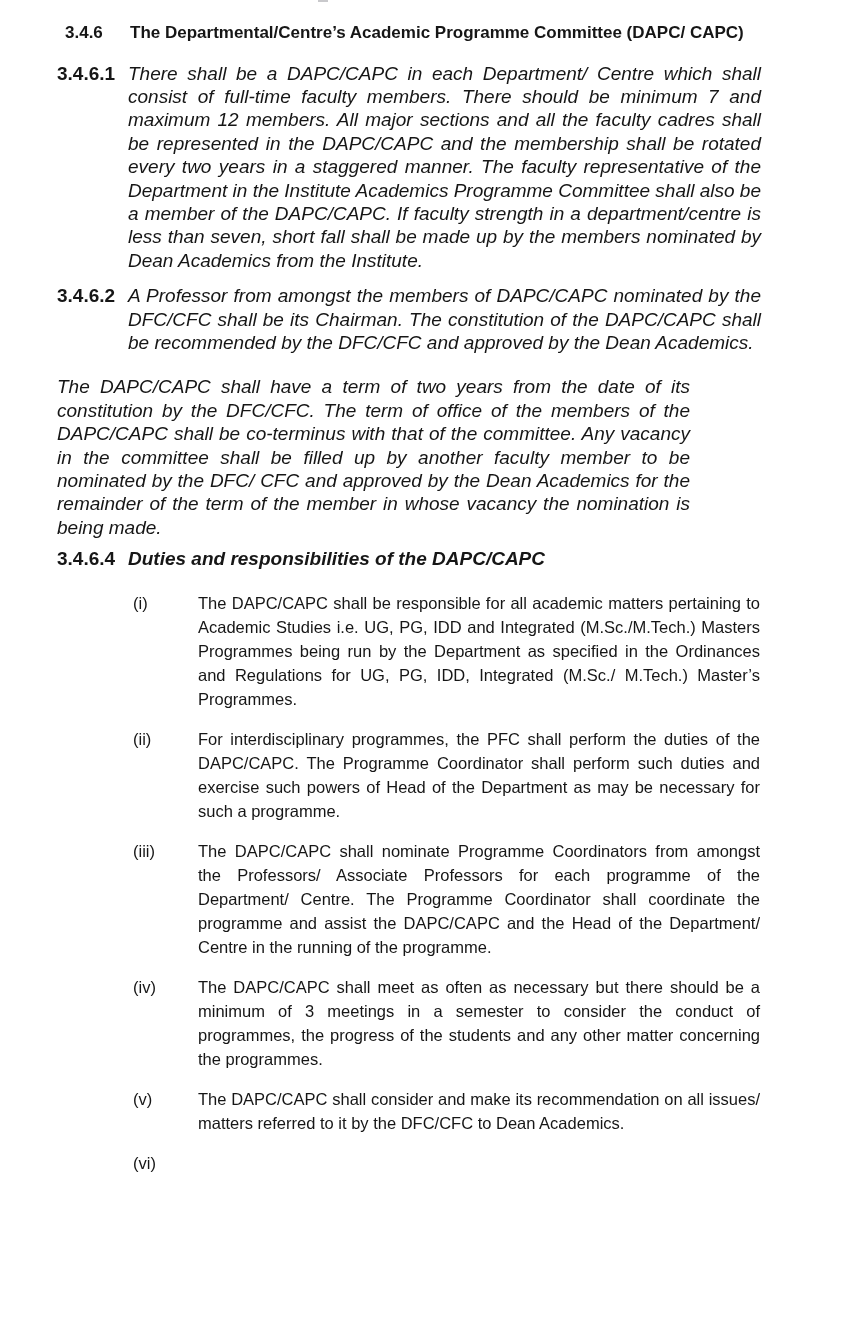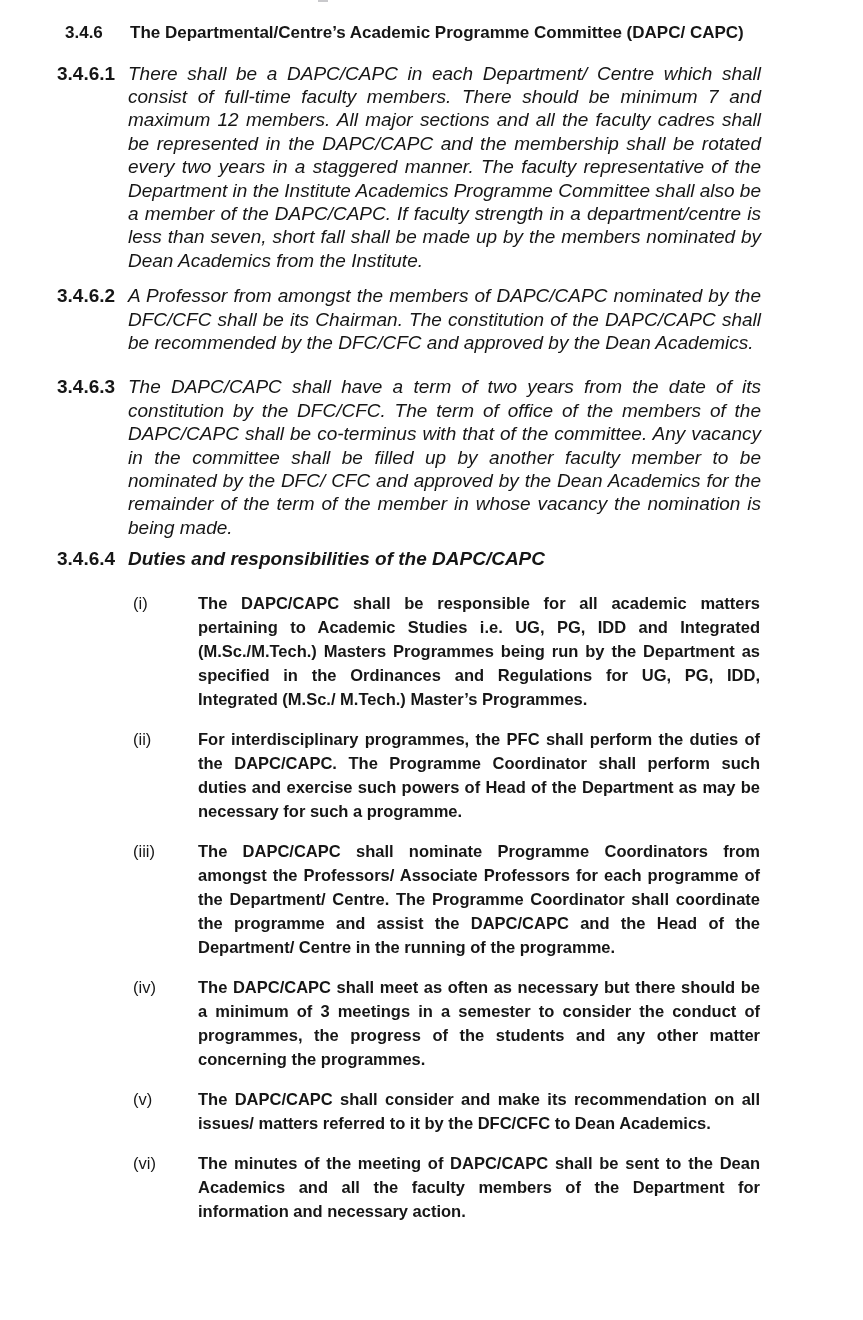--- a/index.html
+++ b/index.html
@@ -74,21 +74,20 @@
     margin-left: 76px;
     margin-bottom: 16px;
     font-size: 16.5px;
     line-height: 24px;
   }
   .duty .d-marker { flex: 0 0 65px; }
   .duty .d-text {
     width: 562px;
     text-align: justify;
     text-align-last: left;
-    font-weight: bold;
   }
 </style>
 </head>
 <body>
 
 <div class="page">
   <div class="artifact"></div>
 
   <div class="content">
 
@@ -101,21 +100,20 @@
       <span class="p-num">3.4.6.1</span>
       <span class="p-body">There shall be a DAPC/CAPC in each Department/ Centre which shall consist of full-time faculty members. There should be minimum 7 and maximum 12 members. All major sections and all the faculty cadres shall be represented in the DAPC/CAPC and the membership shall be rotated every two years in a staggered manner.  The faculty representative of the Department in the Institute Academics Programme Committee shall also be a member of the DAPC/CAPC. If faculty strength in a department/centre is less than seven, short fall shall be made up by the members nominated by Dean Academics from the Institute.</span>
     </div>
 
     <div class="para mb21">
       <span class="p-num">3.4.6.2</span>
       <span class="p-body">A Professor from amongst the members of DAPC/CAPC nominated by the DFC/CFC shall be its Chairman. The constitution of the DAPC/CAPC shall be recommended by the DFC/CFC and approved by the Dean Academics.</span>
     </div>
 
     <div class="para mb8">
-      <span class="p-num">3.4.6.3</span>
       <span class="p-body">The DAPC/CAPC shall have a term of two years from the date of its constitution by the DFC/CFC. The term of office of the members of the DAPC/CAPC shall be co-terminus with that of the committee. Any vacancy in the committee shall be filled up by another faculty member to be nominated by the DFC/ CFC and approved by the Dean Academics for the remainder of the term of the member in whose vacancy the nomination is being made.</span>
     </div>
 
     <div class="para subheading mb20">
       <span class="p-num">3.4.6.4</span>
       <span class="p-body">Duties and responsibilities of the DAPC/CAPC</span>
     </div>
 
     <div class="duty">
       <span class="d-marker">(i)</span>
@@ -137,17 +135,16 @@
       <span class="d-text">The DAPC/CAPC shall meet as often as necessary but there should be a minimum of 3 meetings in a semester to consider the conduct of programmes, the progress of the students and any other matter concerning the programmes.</span>
     </div>
 
     <div class="duty">
       <span class="d-marker">(v)</span>
       <span class="d-text">The DAPC/CAPC shall consider and make its recommendation on all issues/ matters referred to it by the DFC/CFC to Dean Academics.</span>
     </div>
 
     <div class="duty">
       <span class="d-marker">(vi)</span>
-      <span class="d-text">The minutes of the meeting of DAPC/CAPC shall be sent to the Dean Academics and all the faculty members of the Department for information and necessary action.</span>
     </div>
 
   </div>
 </div>
 
 </body></html>

